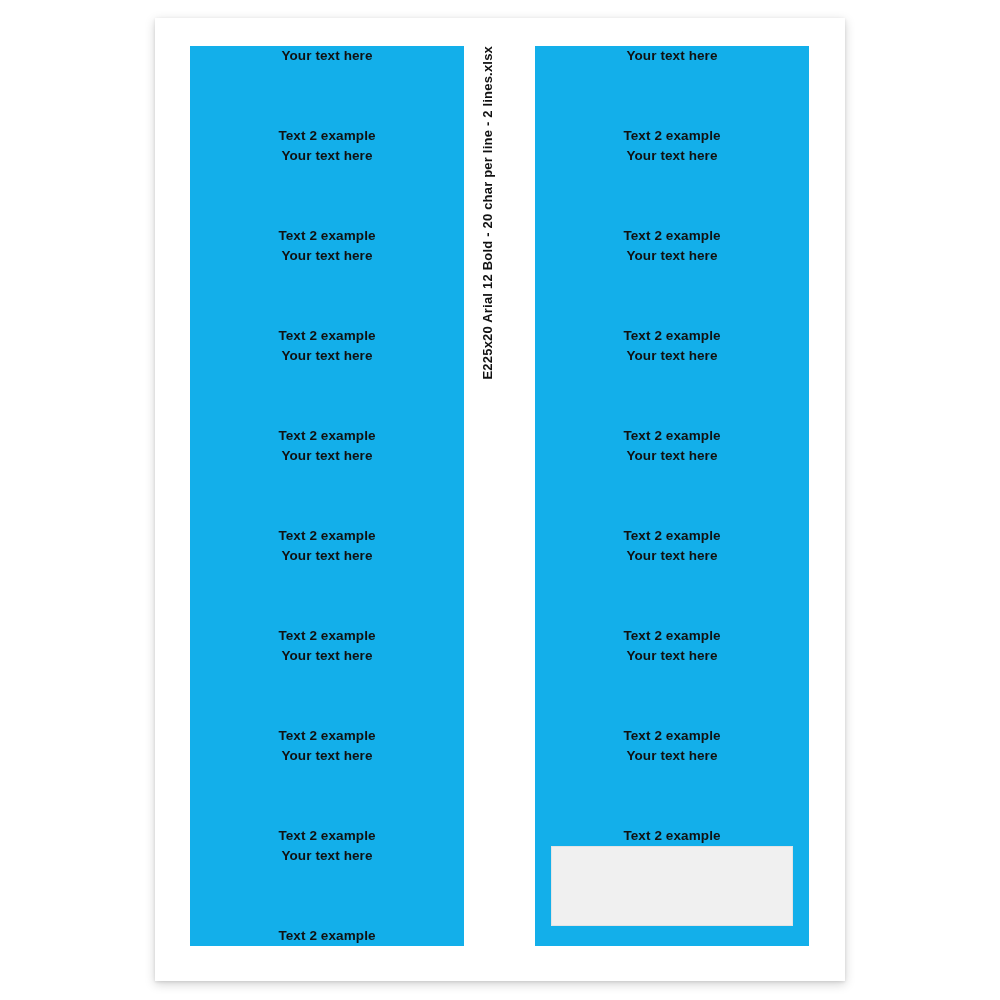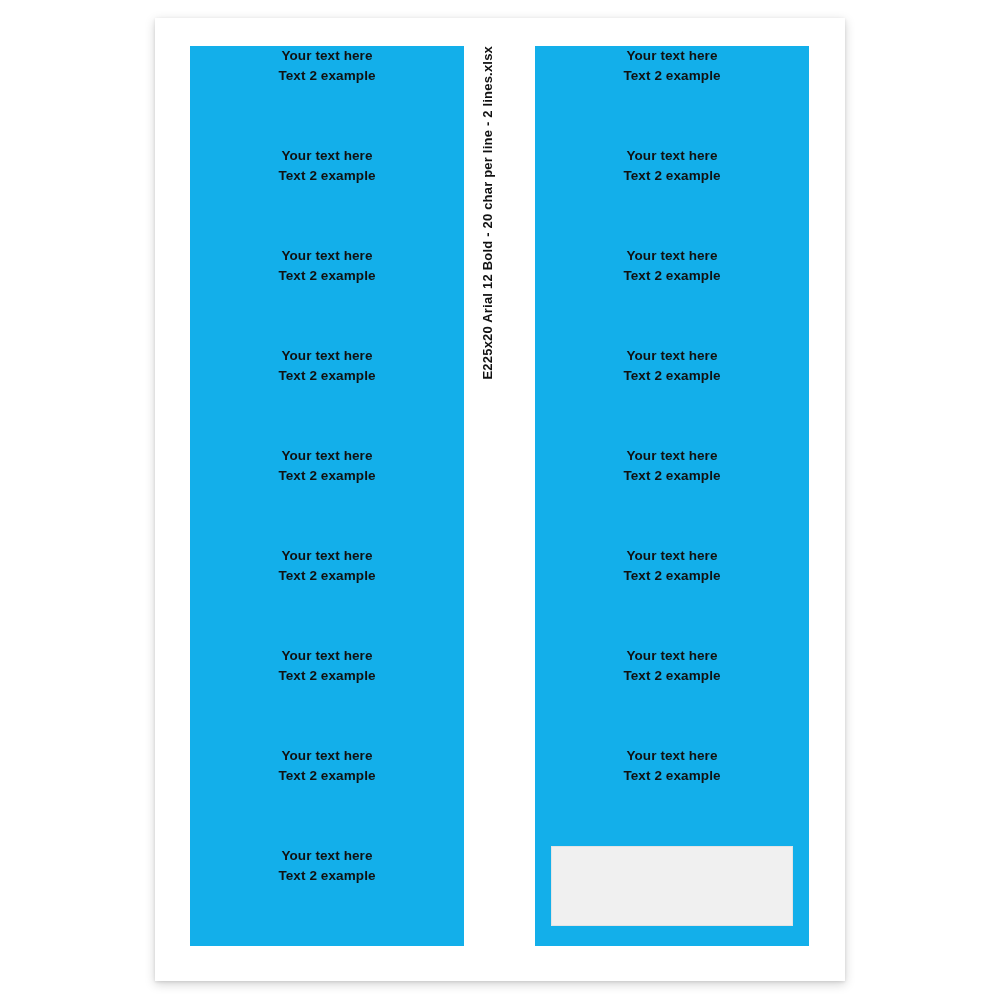--- a/index.html
+++ b/index.html
@@ -41,21 +41,21 @@
   }
 
   #column-left  { left: 190px; }
   #column-right { left: 535px; }
 
   .label-cell {
     flex: 1 1 0;
     display: flex;
     flex-direction: column;
     align-items: center;
-    justify-content: flex-start;
+    justify-content: space-between;
     line-height: 1.45;
   }
 
   .label-line {
     font-size: 13.5px;
     font-weight: bold;
     color: #111111;
     letter-spacing: 0.1px;
     text-align: center;
   }

